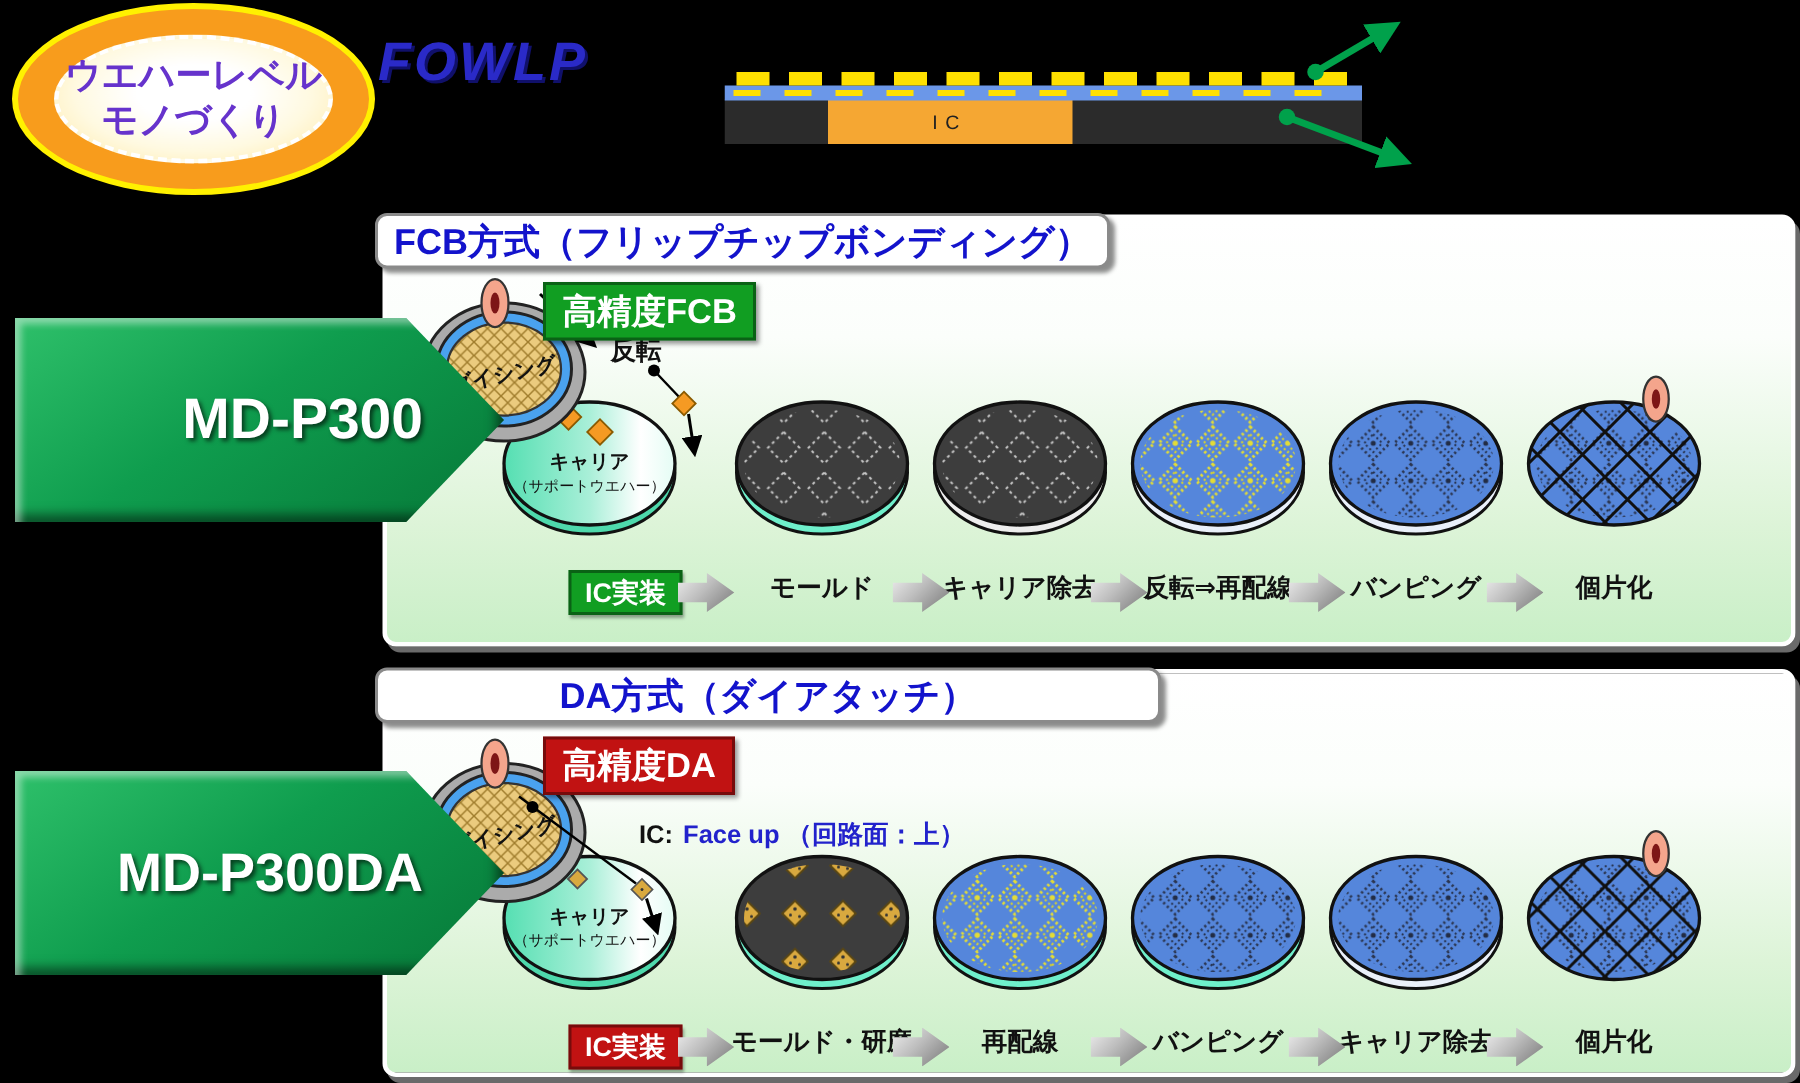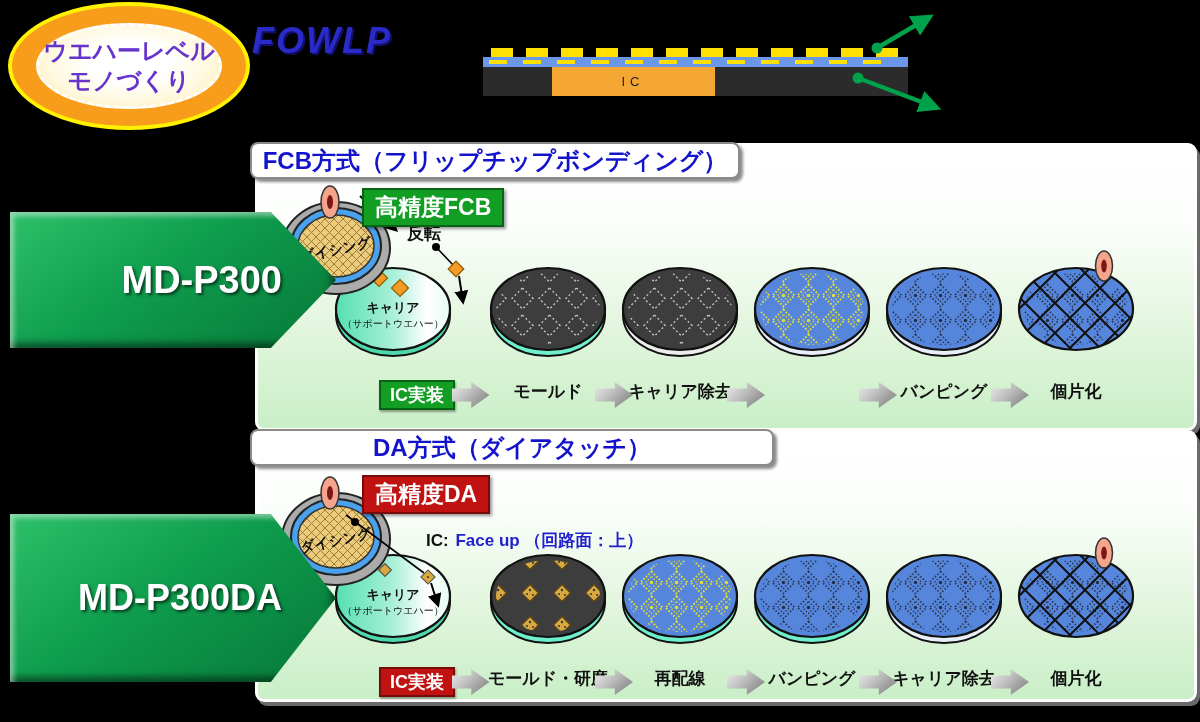--- a/index.html
+++ b/index.html
@@ -20,28 +20,28 @@
          color:#2A2AC8;letter-spacing:2px;text-shadow:2px 2px 0 #10106A;}
 
   
   .banner{display:flex;align-items:center;justify-content:flex-end;padding-right:54px;
           color:#fff;font-weight:bold;z-index:6;
           clip-path:polygon(0 0,80% 0,100% 50%,80% 100%,0 100%);
           background:linear-gradient(145deg,#2EC06A 0%,#0F9D4E 45%,#067838 100%);
           box-shadow:inset 4px 4px 5px rgba(255,255,255,.45), inset -5px -5px 7px rgba(0,0,0,.5);
           text-shadow:2px 2px 3px rgba(0,0,0,.6);}
   #banner-fcb{left:10px;top:212px;width:272px;height:136px;font-size:38px;}
-  #banner-da {left:10px;top:514px;width:272px;height:168px;font-size:36px;}
+  #banner-da {left:10px;top:514px;width:272px;height:136px;font-size:36px;}
 
   
   .panel{left:255px;width:942px;z-index:2;border:3px solid #fff;border-radius:9px;box-sizing:border-box;
          background:linear-gradient(180deg,#ffffff 0%,#fbfefb 28%,#ddf4d8 72%,#C9EFC7 100%);
          box-shadow:3px 4px 0 #6a6a6a,6px 8px 9px rgba(0,0,0,.85);}
   #panel-fcb{top:143px;height:288px;}
-  #panel-da {top:430px;height:272px;}
+  #panel-da {top:446px;height:272px;}
   .panel-header{position:absolute;left:-8px;top:-4px;height:37px;background:#fff;
          border:2px solid #8a8a8a;border-radius:8px;box-sizing:border-box;
          box-shadow:3px 3px 3px rgba(0,0,0,.45);
          display:flex;align-items:center;justify-content:center;
          color:#1313CC;font-weight:bold;font-size:24px;z-index:4;}
   #panel-fcb .panel-header{width:490px;}
   #panel-da  .panel-header{width:524px;}
   .acc-badge{position:absolute;left:104px;top:42px;padding:2px 11px;z-index:4;
          color:#fff;font-weight:bold;font-size:23px;border:2px solid rgba(0,0,0,.38);
          box-shadow:2px 2px 3px rgba(0,0,0,.4);}
@@ -230,20 +230,21 @@
         <ellipse cx="66" cy="51" rx="57" ry="41" fill="#3D3D3D" stroke="#111" stroke-width="2.2"></ellipse>
         <ellipse cx="66" cy="51" rx="52" ry="36" fill="url(#p-dots-light)"></ellipse>
       </svg></div>
     <div class="abs slabel" style="left: 344px;">キャリア除去</div>
     <div class="abs sarrow" style="left: 337px;"></div>
     <div class="abs wcell" style="left: 488px;"><svg class="wafer" width="132" height="104" viewBox="0 0 132 104">
         <ellipse cx="66" cy="57" rx="57" ry="41" fill="#EAF0FA" stroke="#111" stroke-width="2"></ellipse>
         <ellipse cx="66" cy="51" rx="57" ry="41" fill="#5586DB" stroke="#111" stroke-width="2.2"></ellipse>
         <ellipse cx="66" cy="51" rx="52" ry="36" fill="url(#p-dia-yellow)"></ellipse>
       </svg></div>
+    <div class="abs slabel" style="left: 476px;">反転⇒再配線</div>
     <div class="abs sarrow" style="left: 469px;"></div>
     <div class="abs wcell" style="left: 620px;"><svg class="wafer" width="132" height="104" viewBox="0 0 132 104">
         <ellipse cx="66" cy="57" rx="57" ry="41" fill="#EAF0FA" stroke="#111" stroke-width="2"></ellipse>
         <ellipse cx="66" cy="51" rx="57" ry="41" fill="#5586DB" stroke="#111" stroke-width="2.2"></ellipse>
         <ellipse cx="66" cy="51" rx="52" ry="36" fill="url(#p-dia-dark)"></ellipse>
       </svg></div>
     <div class="abs slabel" style="left: 608px;">バンピング</div>
     <div class="abs sarrow" style="left: 601px;"></div>
     <div class="abs wcell" style="left: 752px;"><svg class="wafer" width="132" height="104" viewBox="0 0 132 104">
         <ellipse cx="66" cy="51" rx="57" ry="41" fill="#5586DB" stroke="#111" stroke-width="2.2"></ellipse>

